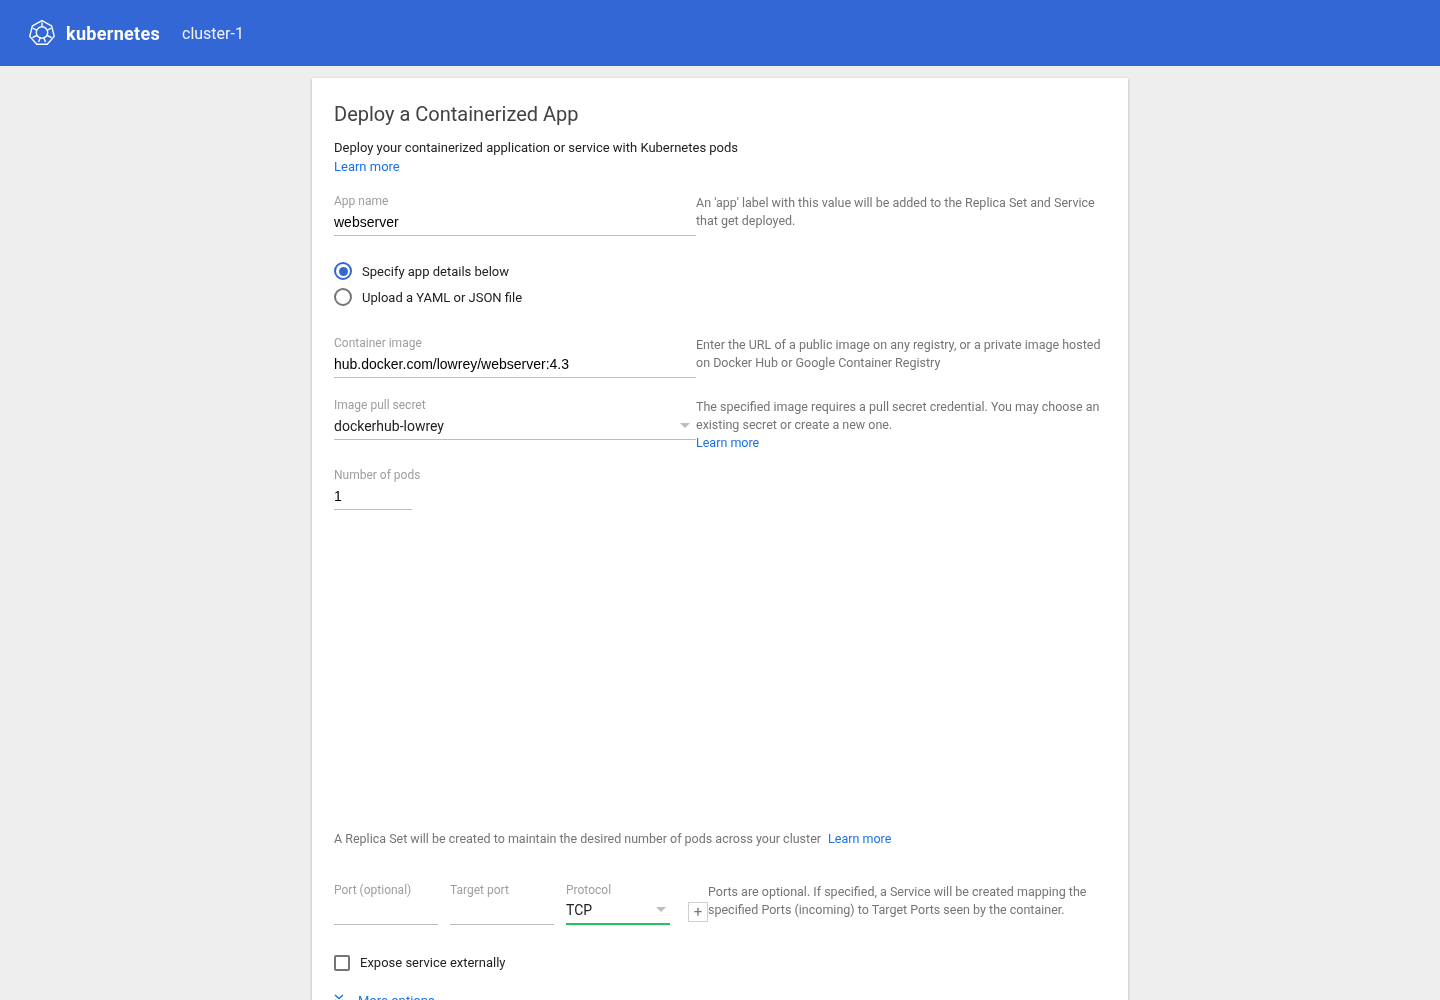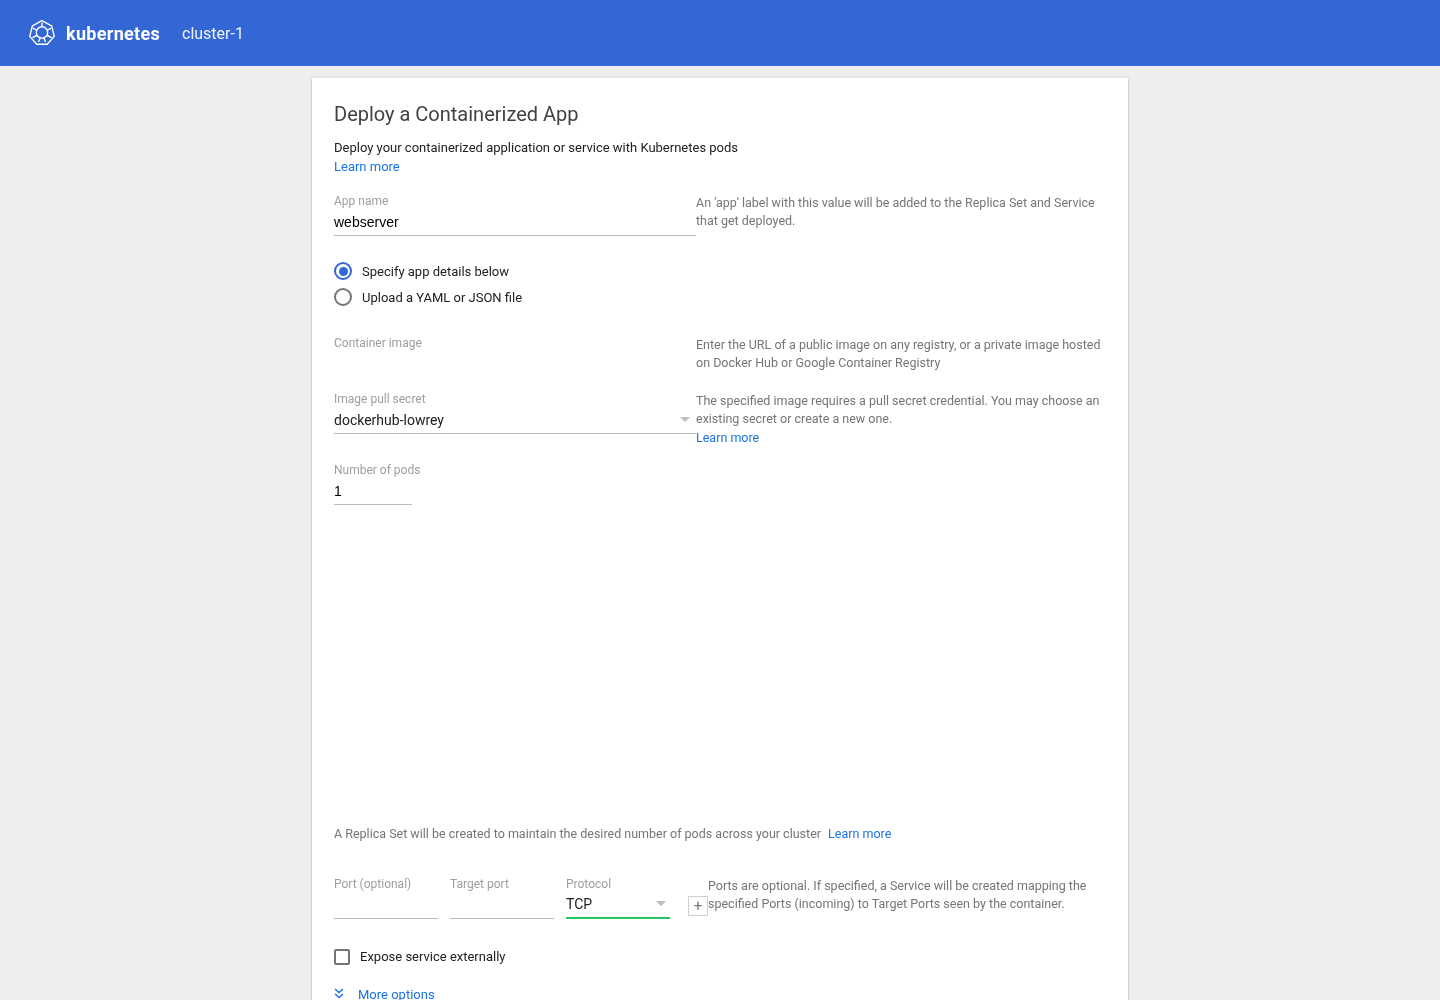--- a/index.html
+++ b/index.html
@@ -262,20 +262,21 @@
         <span class="radio-label">Upload a YAML or JSON file</span>
       </div>
     </div>
     <div class="right"></div>
   </div>
 
   
   <div class="two-col" style="margin-top:22px;">
     <div class="left">
       <div class="field-label">Container image</div>
+      <input class="text-input" value="hub.docker.com/lowrey/webserver:4.3" style="">
     </div>
     <div class="right">
       <div class="help-text">Enter the URL of a public image on any registry, or a private image hosted on Docker Hub or Google Container Registry</div>
     </div>
   </div>
 
   
   <div class="two-col" style="margin-top:20px;">
     <div class="left">
       <div class="field-label">Image pull secret</div>

